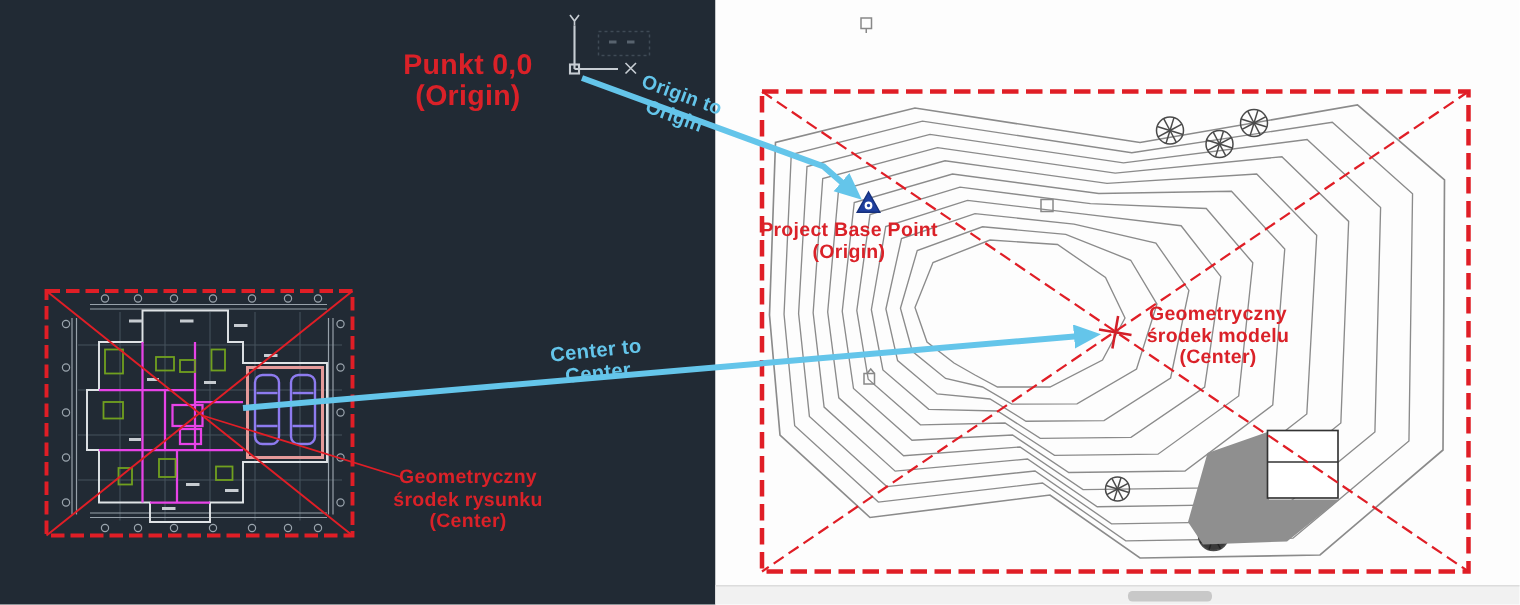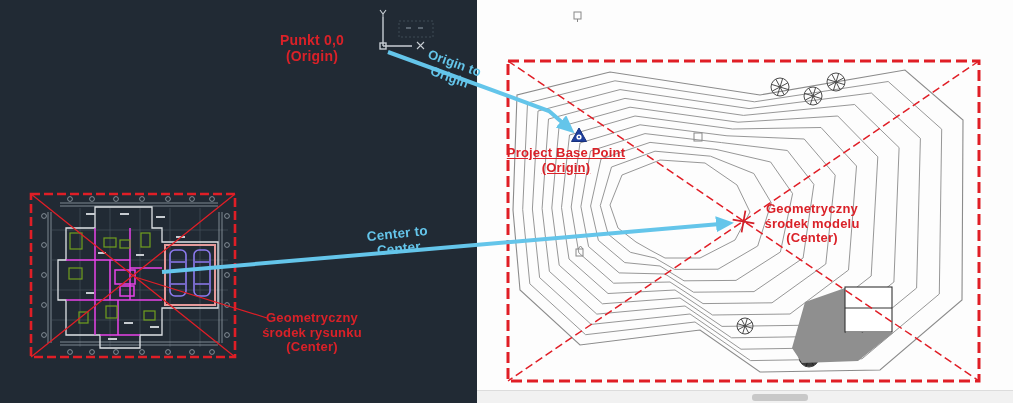--- a/index.html
+++ b/index.html
@@ -12,24 +12,24 @@
   .panel{position:absolute;top:0;height:403px;}
   #left-panel{left:0;width:477px;background:var(--dark-bg,#212a34);}
   #right-panel{left:477px;width:536px;background:#fdfdfd;}
   svg{position:absolute;left:0;top:0;overflow:visible;}
   .lbl{
     position:absolute;white-space:pre-line;text-align:center;
     font-weight:bold;font-size:13px;line-height:1.12;letter-spacing:.2px;
   }
   .lbl-red{color:var(--red,#da2128);}
   .lbl-cyan{color:var(--cyan,#64c5ea);}
-  #origin-point-label{left:252px;top:33px;width:120px;font-size:14px;text-align:center;}
+  #origin-point-label{left:252px;top:33px;width:120px;font-size:19px;text-align:center;}
   #origin-to-origin-label{left:400px;top:56px;width:104px;transform:rotate(20deg);}
   #center-to-center-label{left:346px;top:226px;width:104px;transform:rotate(-6deg);font-size:13.5px;}
-  #base-point-label{left:480px;top:146px;width:172px;text-decoration:underline;}
+  #base-point-label{left:480px;top:146px;width:172px;}
   #model-center-label{left:733px;top:202px;width:158px;}
   #drawing-center-label{left:250px;top:311px;width:124px;}
   #bottom-scrollbar{
     position:absolute;left:477px;top:390px;width:536px;height:13px;
     background:#f1f1f1;border-top:1px solid #dcdcdc;box-sizing:border-box;
   }
   #bottom-scrollbar .thumb{
     position:absolute;left:275px;top:3px;width:56px;height:7px;
     background:#c8c8c8;border-radius:3px;
   }

